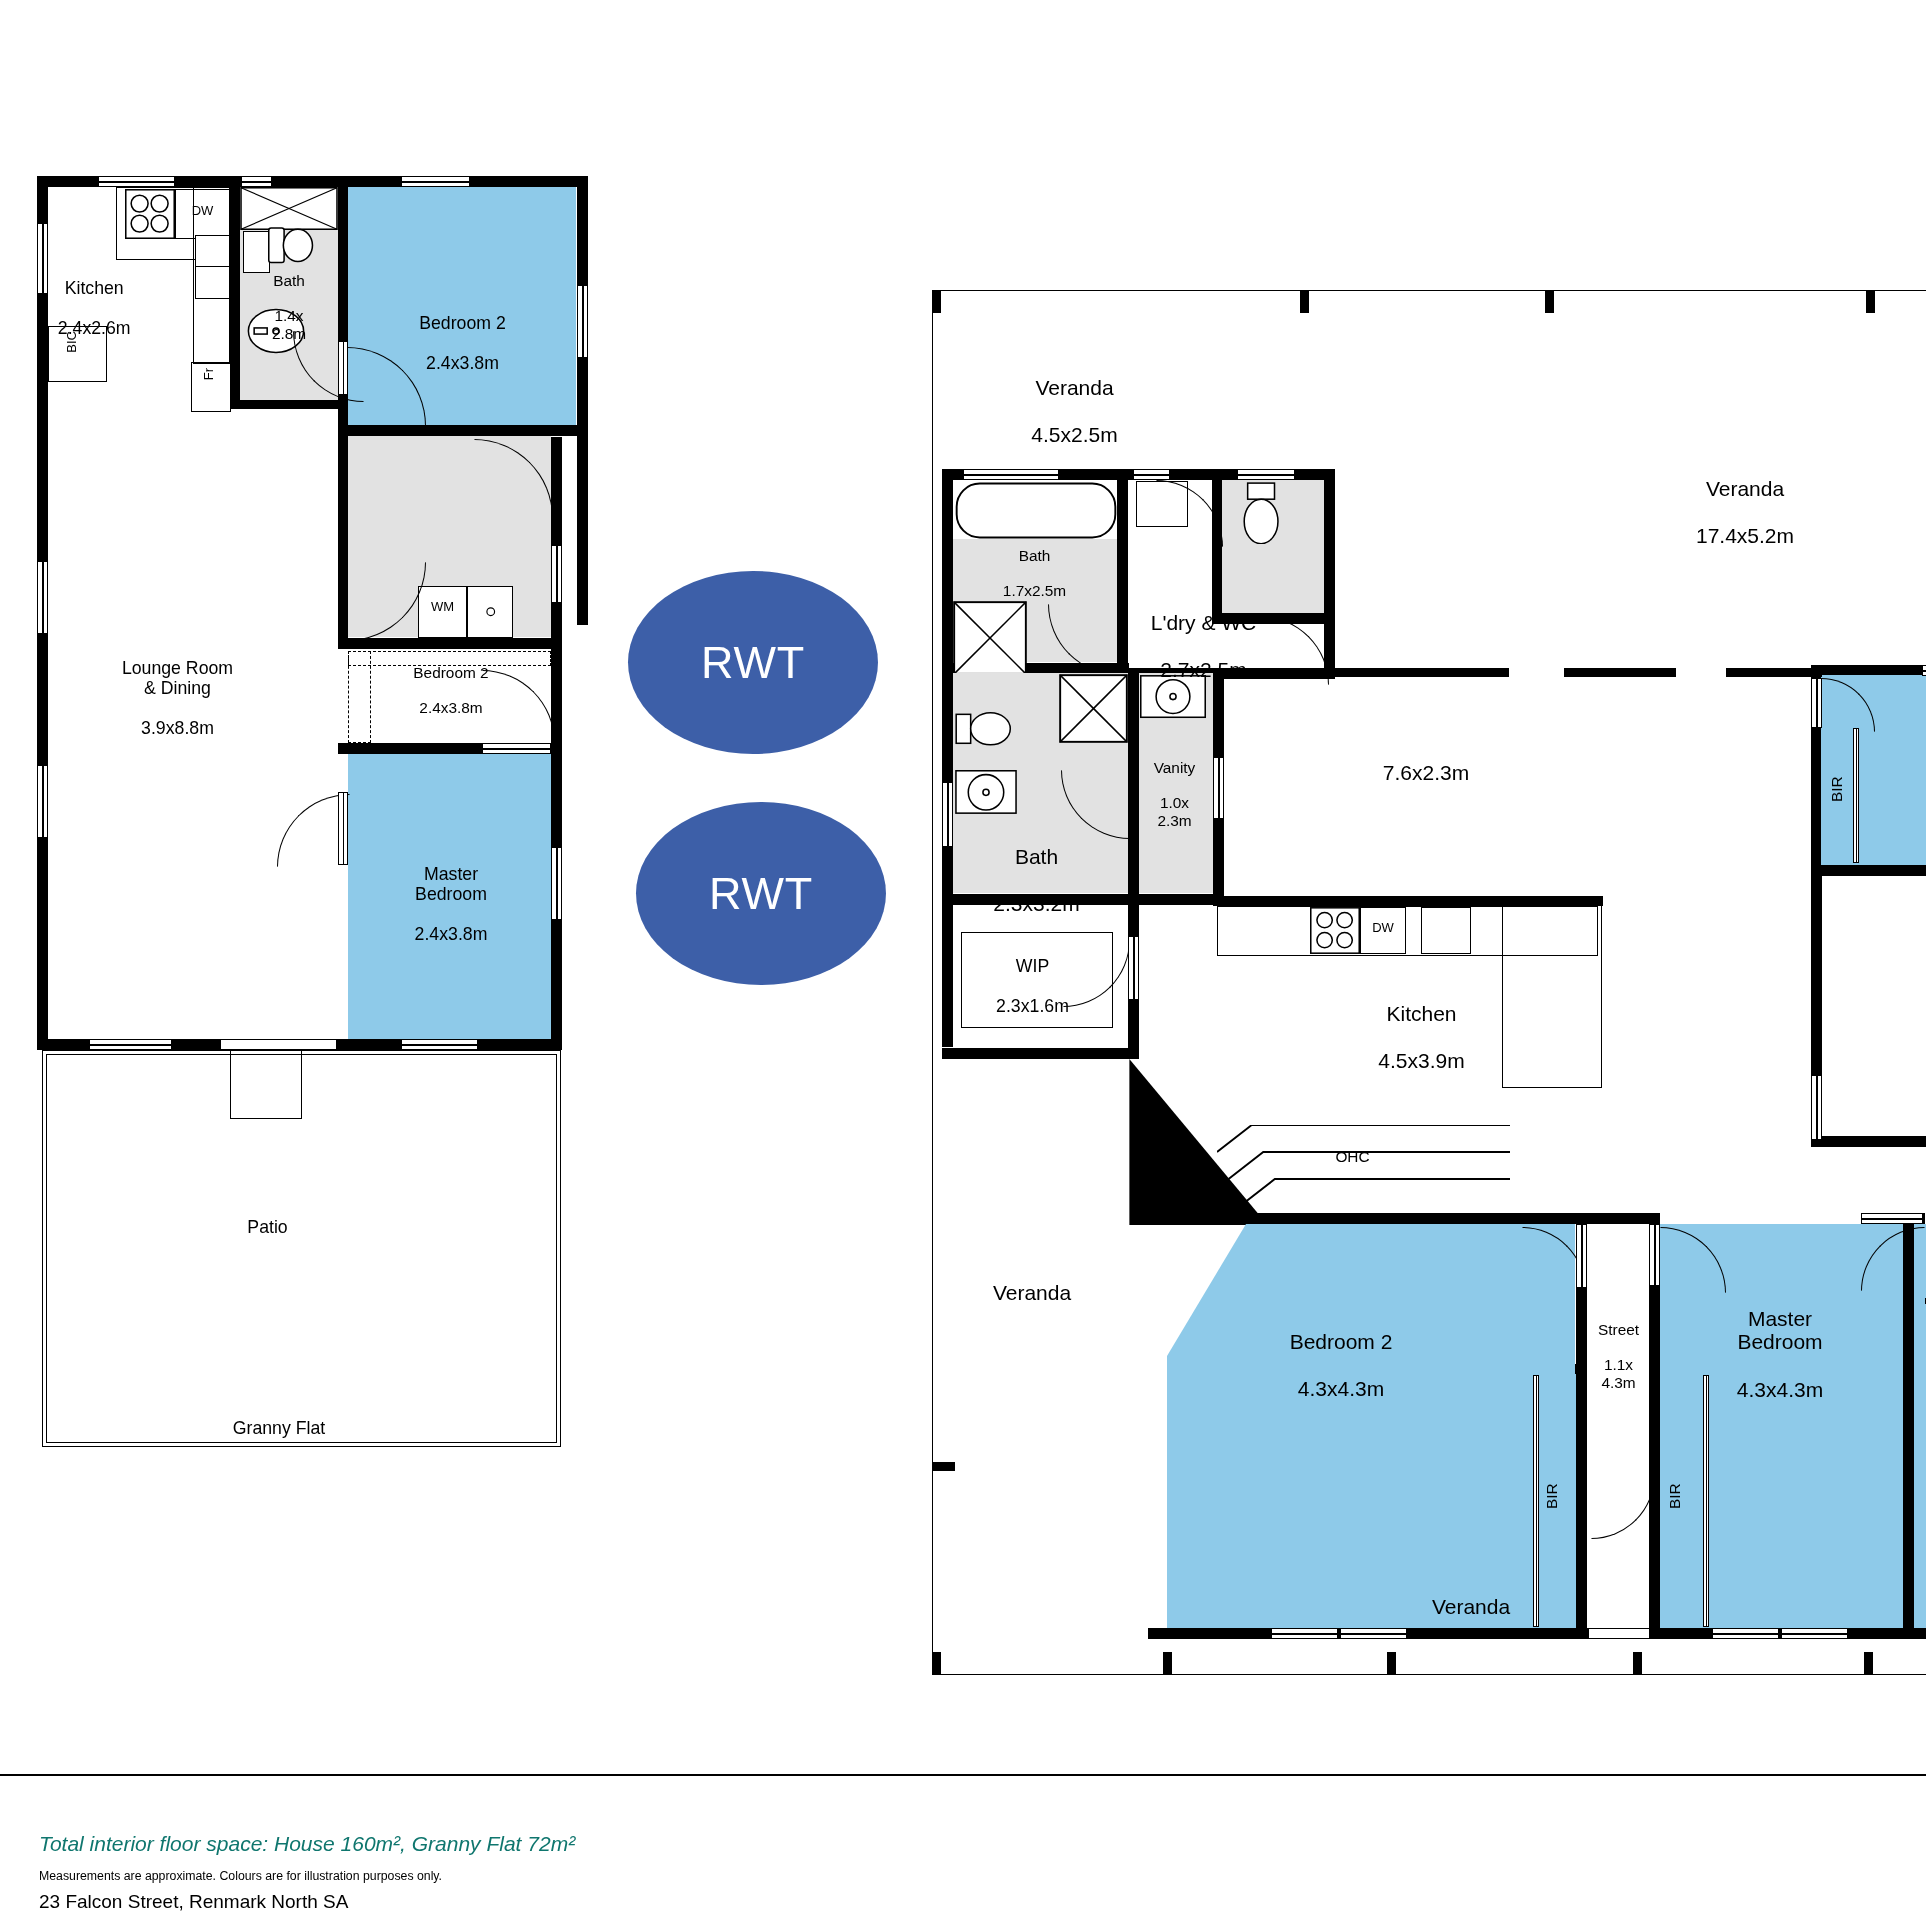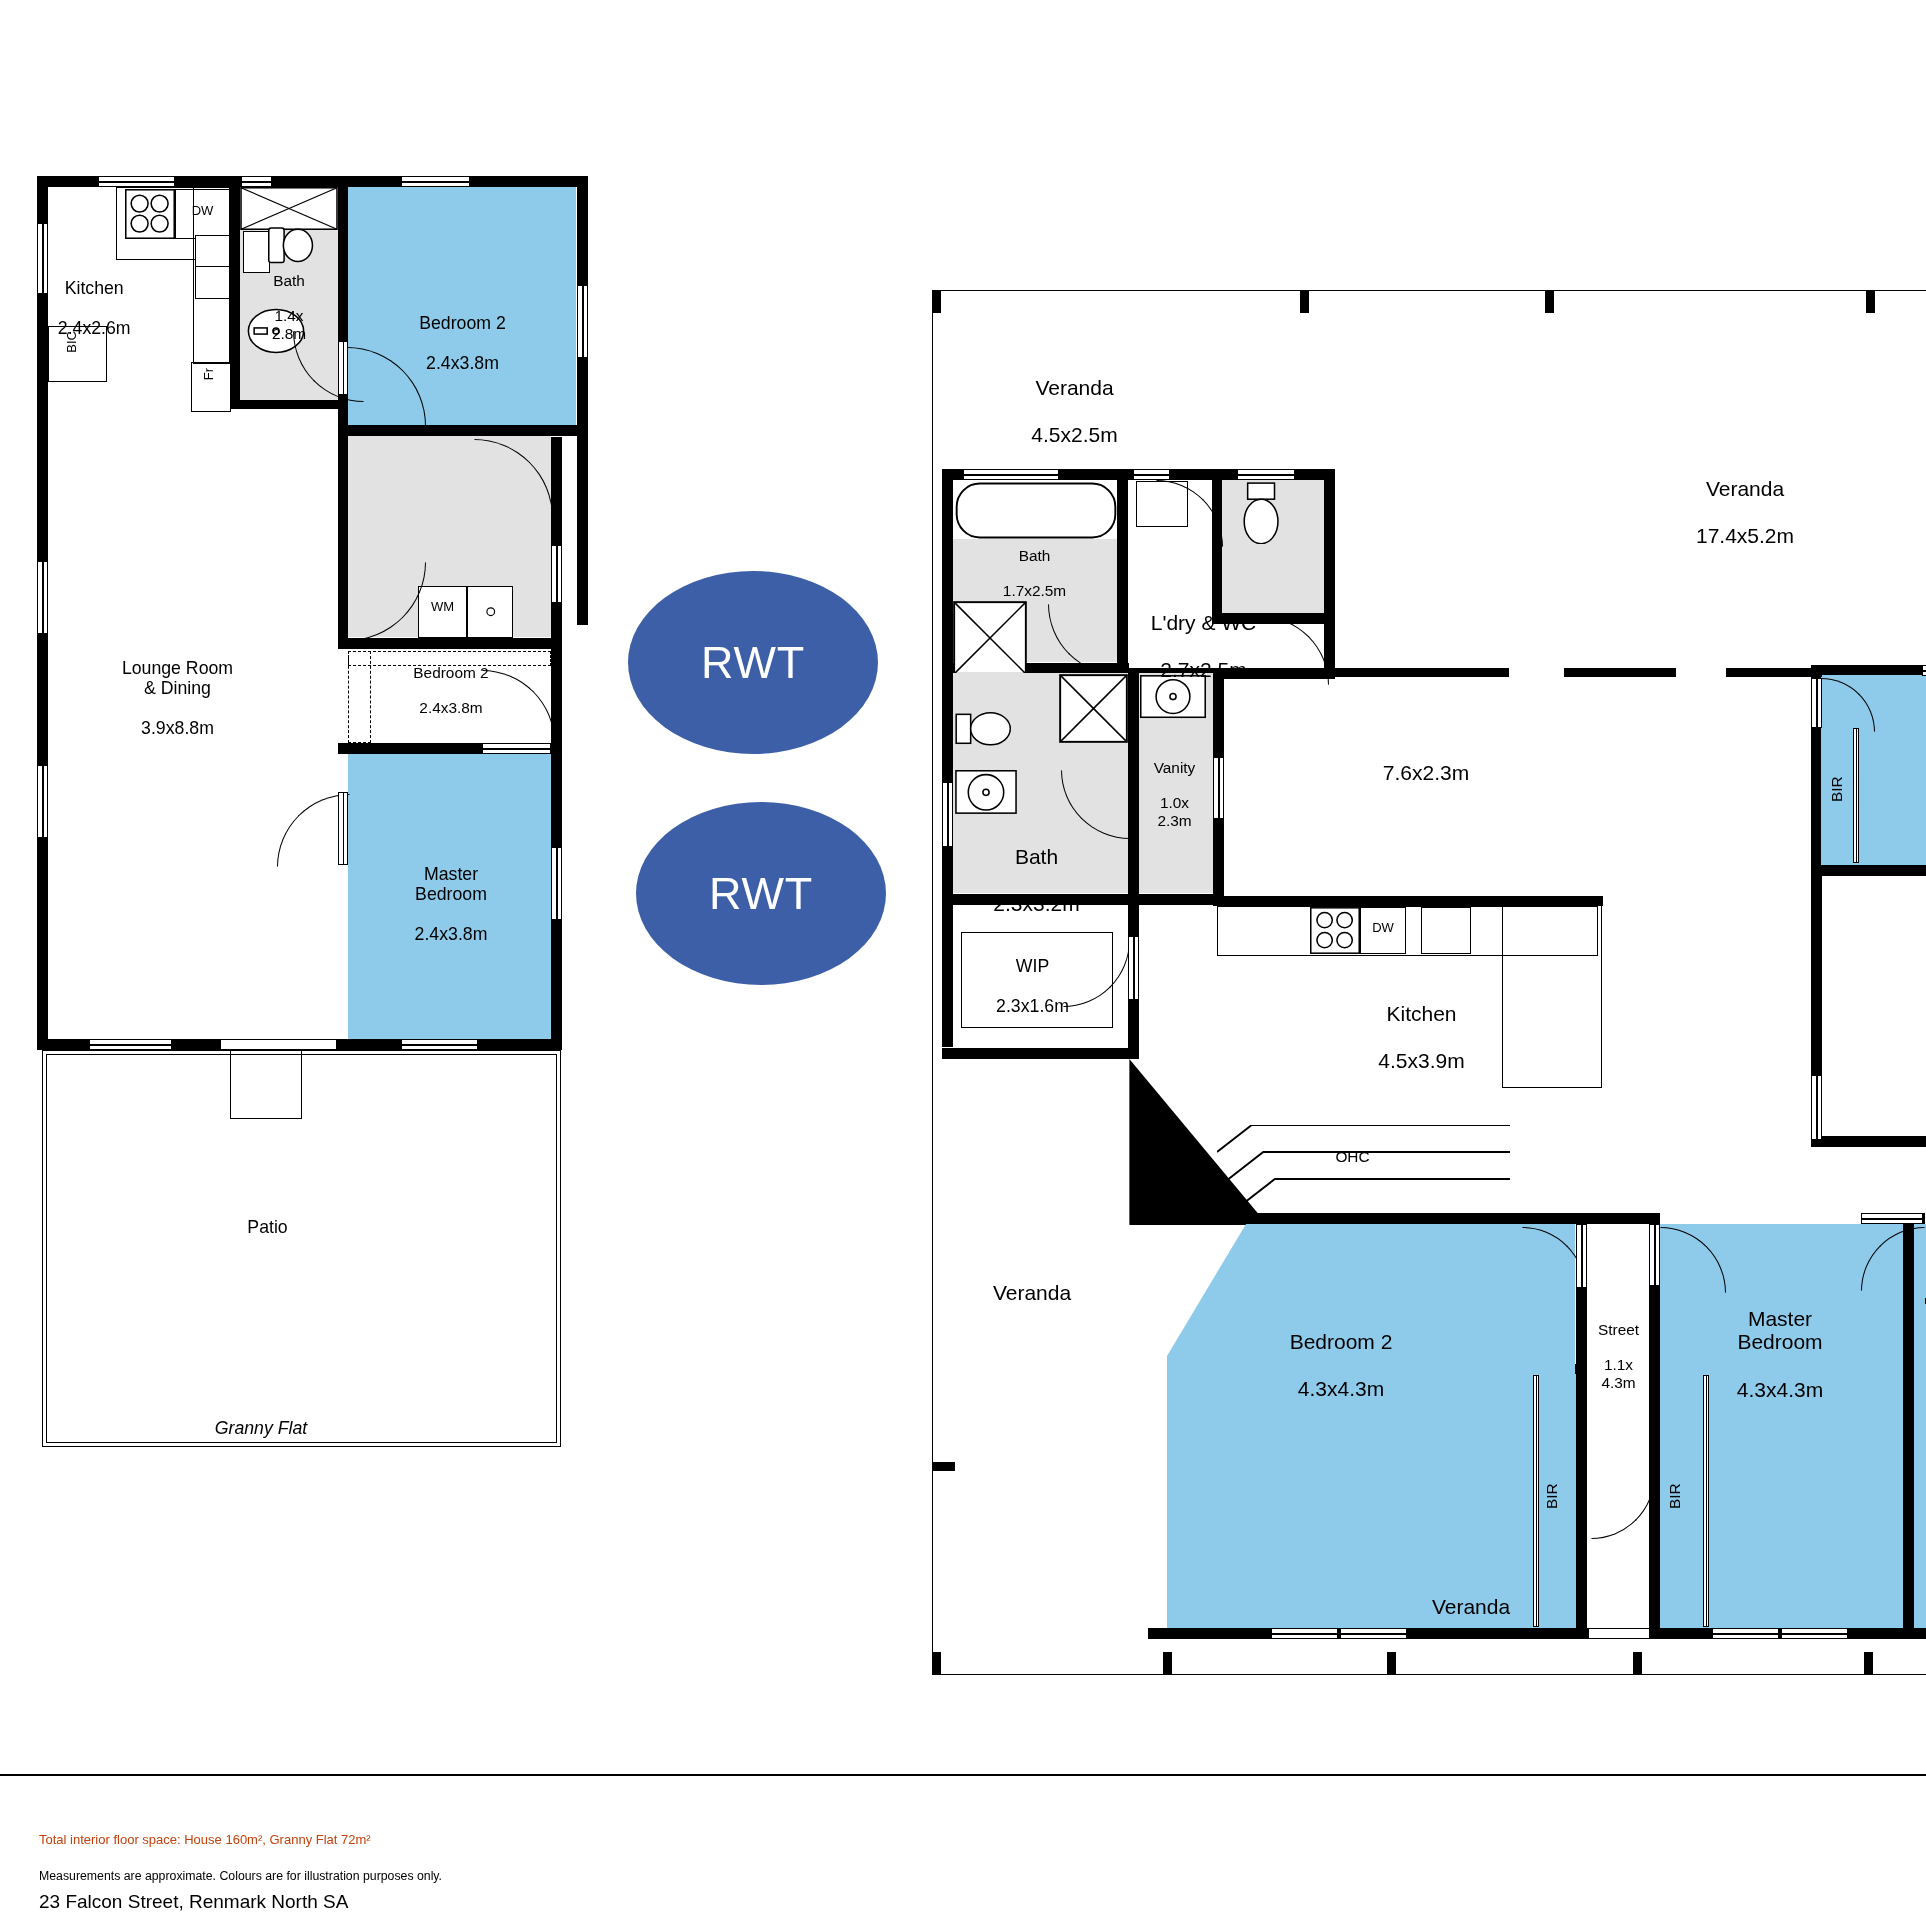--- a/index.html
+++ b/index.html
@@ -31,21 +31,21 @@
   
   .door-arc{position:absolute;border:1.5px solid #000;border-radius:100%;background:transparent;}
 
   
   .rwt{position:absolute;border-radius:50%;background:#3D5FA8;display:flex;
        align-items:center;justify-content:center;color:#fff;font-size:45px;
        font-family:"Liberation Sans",sans-serif;letter-spacing:0.8px;}
 
   
   .ftr1{position:absolute;font-size:19px;color:#000;}
-  .ftr2{position:absolute;font-size:13px;color:#c2410c;}
+  .ftr2{position:absolute;font-size:21px;color:#0f766e;font-style:italic;}
   .ftr3{position:absolute;font-size:12.3px;color:#000;}
 </style>
 </head>
 <body>
 
 <div id="page">
 
   <div class="rwt" style="left:628px;top:571px;width:250px;height:183px;">
     <span>RWT</span>
   </div>
@@ -165,21 +165,21 @@
     <span>Lounge Room
 &amp; Dining</span><br>
     <span>3.9x8.8m</span>
   </div>
   <div class="label lbl-md" style="left:349px;top:844px;width:204px;">
     <span>Master
 Bedroom</span><br>
     <span>2.4x3.8m</span>
   </div>
   <div class="label lbl-md" style="left:204px;top:1217px;width:127px;">Patio</div>
-  <div class="label lbl-md" style="left:180px;top:1418px;width:162px;font-style:italic;">Granny Flat</div>
+  <div class="label lbl-md" style="left:198px;top:1418px;width:162px;">Granny Flat</div>
 
   <div class="hair" style="left:932px;top:290px;width:1468px;height:1385px;border-width:1.5px;"></div>
 
   <div class="wall" style="left:932px;top:290px;width:8.5px;height:23px;"></div>
   <div class="wall" style="left:1300px;top:290px;width:8.5px;height:23px;"></div>
   <div class="wall" style="left:1545px;top:290px;width:8.5px;height:23px;"></div>
   <div class="wall" style="left:1866px;top:290px;width:8.5px;height:23px;"></div>
   <div class="wall" style="left:932px;top:1652px;width:8.5px;height:23px;"></div>
   <div class="wall" style="left:1163px;top:1652px;width:8.5px;height:23px;"></div>
   <div class="wall" style="left:1387px;top:1652px;width:8.5px;height:23px;"></div>

